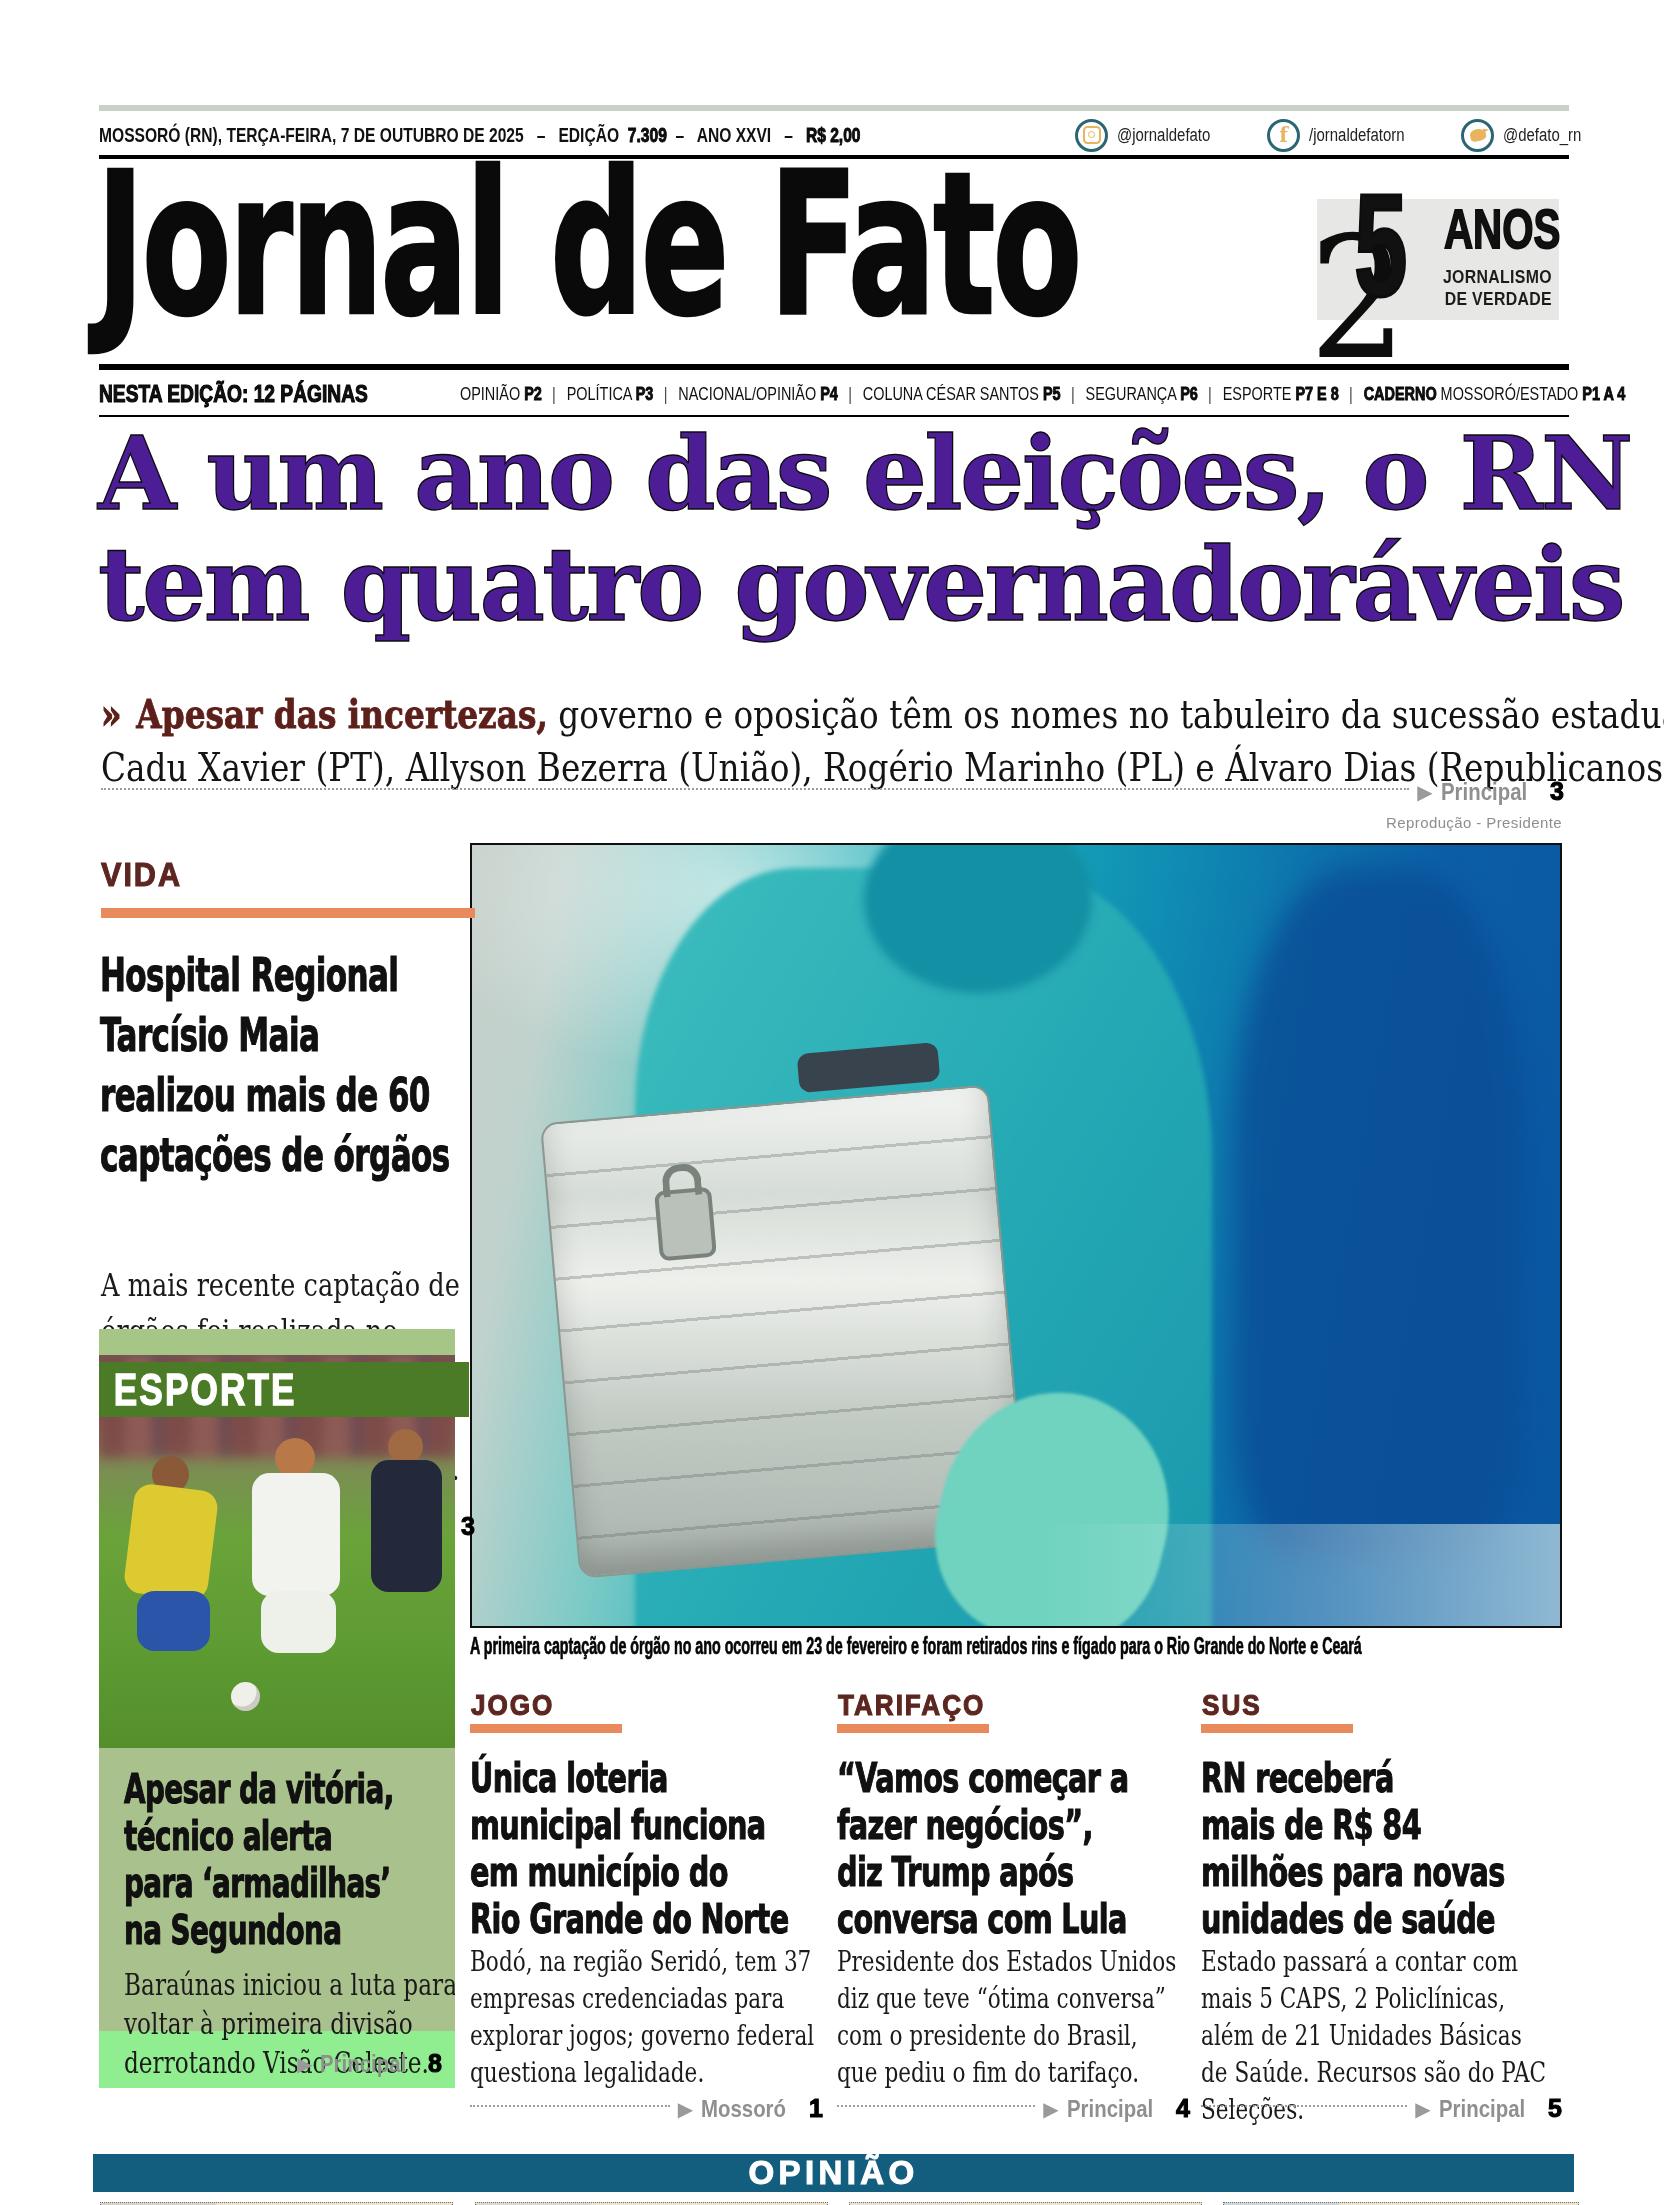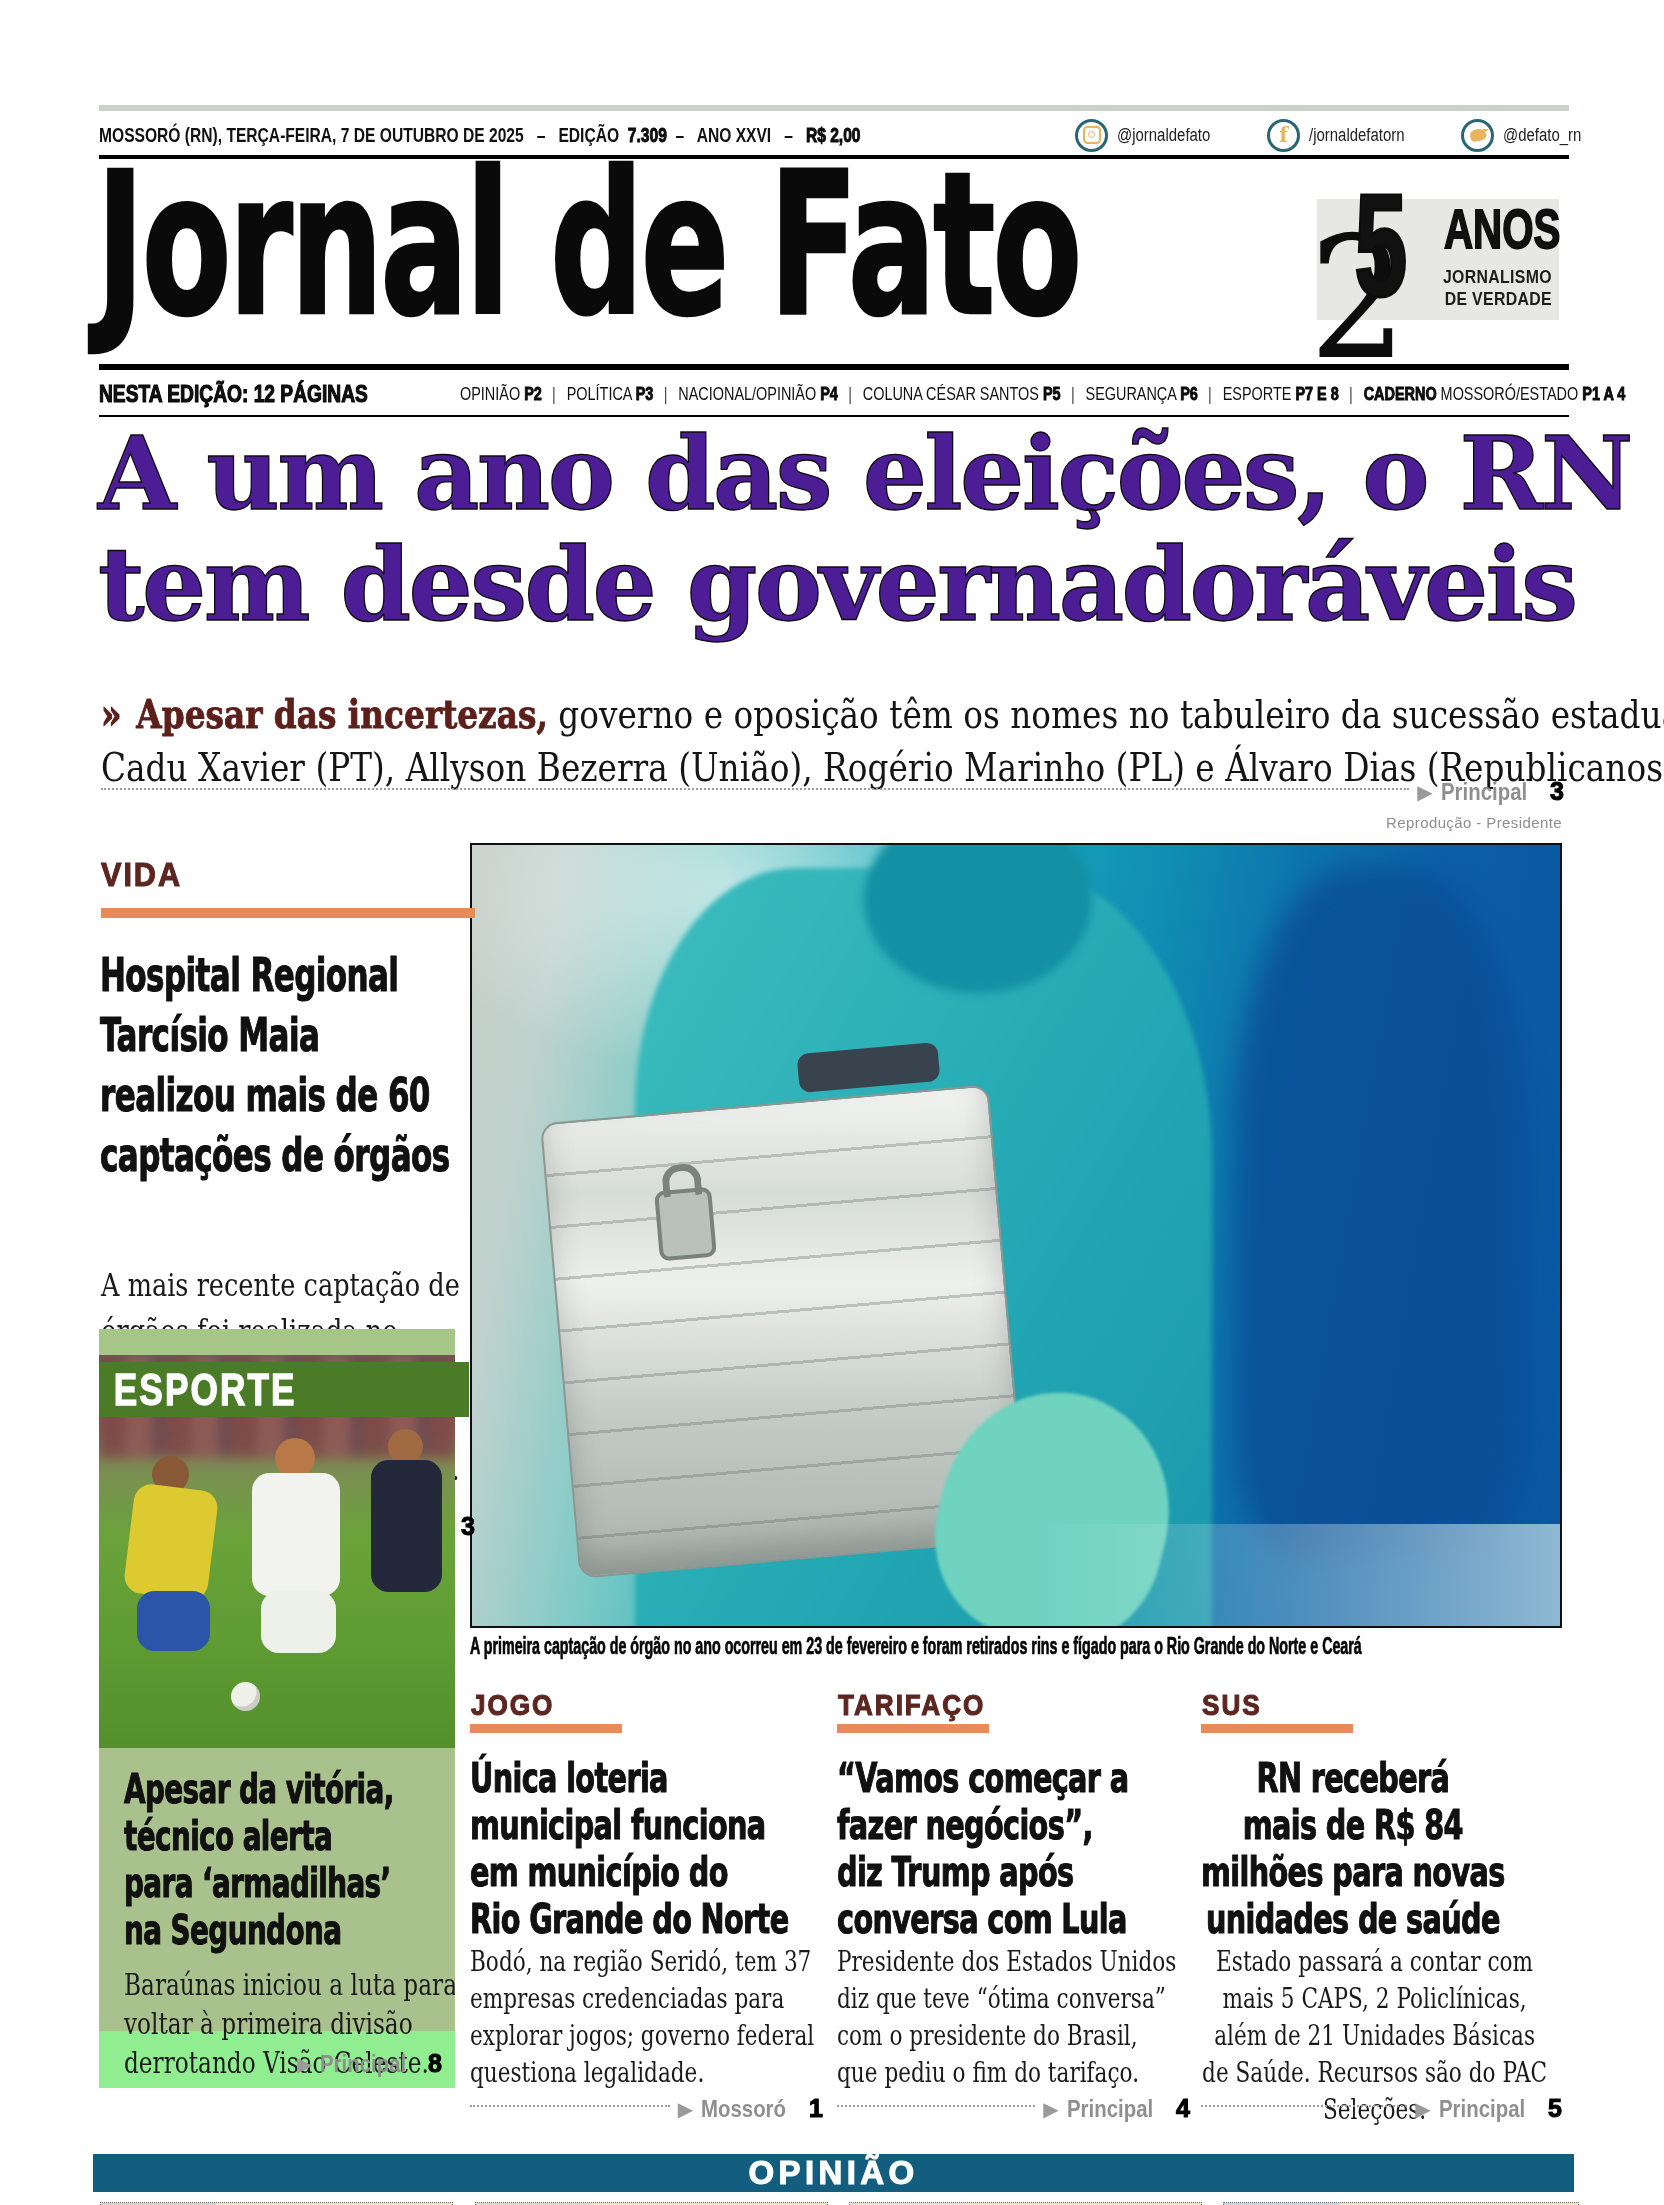--- a/index.html
+++ b/index.html
@@ -198,21 +198,21 @@
       <span class="ed-item"><span>COLUNA CÉSAR SANTOS</span> <span class="pg">P5</span></span><span class="sep">|</span>
       <span class="ed-item"><span>SEGURANÇA</span> <span class="pg">P6</span></span><span class="sep">|</span>
       <span class="ed-item"><span>ESPORTE</span> <span class="pg">P7 E 8</span></span><span class="sep">|</span>
       <span class="ed-item"><span class="pg">CADERNO</span> <span>MOSSORÓ/ESTADO</span> <span class="pg">P1 A 4</span></span>
     </span>
   </div>
   <div class="abs rule-b2"></div>
 
   <div class="abs lead-h">
     <div class="nw">A um ano das eleições, o RN</div>
-    <div class="nw">tem desde governadoráveis</div>
+    <div class="nw">tem quatro governadoráveis</div>
   </div>
   <div class="abs deck">
     <div class="deck-line">
       <span class="deck-chev">»</span>
       <span class="deck-bold">Apesar das incertezas,</span><span> governo e oposição têm os nomes no tabuleiro da sucessão estadual:</span>
     </div>
     <div class="deck-line">Cadu Xavier (PT), Allyson Bezerra (União), Rogério Marinho (PL) e Álvaro Dias (Republicanos).</div>
   </div>
   <div class="abs lead-link leader-link">
     <span class="leader"></span>
@@ -316,21 +316,21 @@
     </div>
     <div class="col-sum serif-sum">Presidente dos Estados Unidos diz que teve “ótima conversa” com o presidente do Brasil, que pediu o fim do tarifaço.</div>
     <div class="col-link leader-link">
       <span class="leader"></span>
       <span class="tri">▶</span>
       <span class="link-label">Principal</span>
       <span class="link-num">4</span>
     </div>
   </div>
 
-  <div class="col" style="left:1201px;width:361px;text-align:center;">
+  <div class="col" style="left:1201px;width:361px;">
     <div class="sect-label col-label">SUS</div>
     <div class="sect-bar col-bar"></div>
     <div class="col-head">
       <div>RN receberá</div>
       <div>mais de  R$ 84</div>
       <div>milhões para novas</div>
       <div>unidades de saúde</div>
     </div>
     <div class="col-sum serif-sum">Estado passará a contar com mais 5 CAPS, 2 Policlínicas, além de 21 Unidades Básicas de Saúde. Recursos são do PAC Seleções.</div>
     <div class="col-link leader-link">

